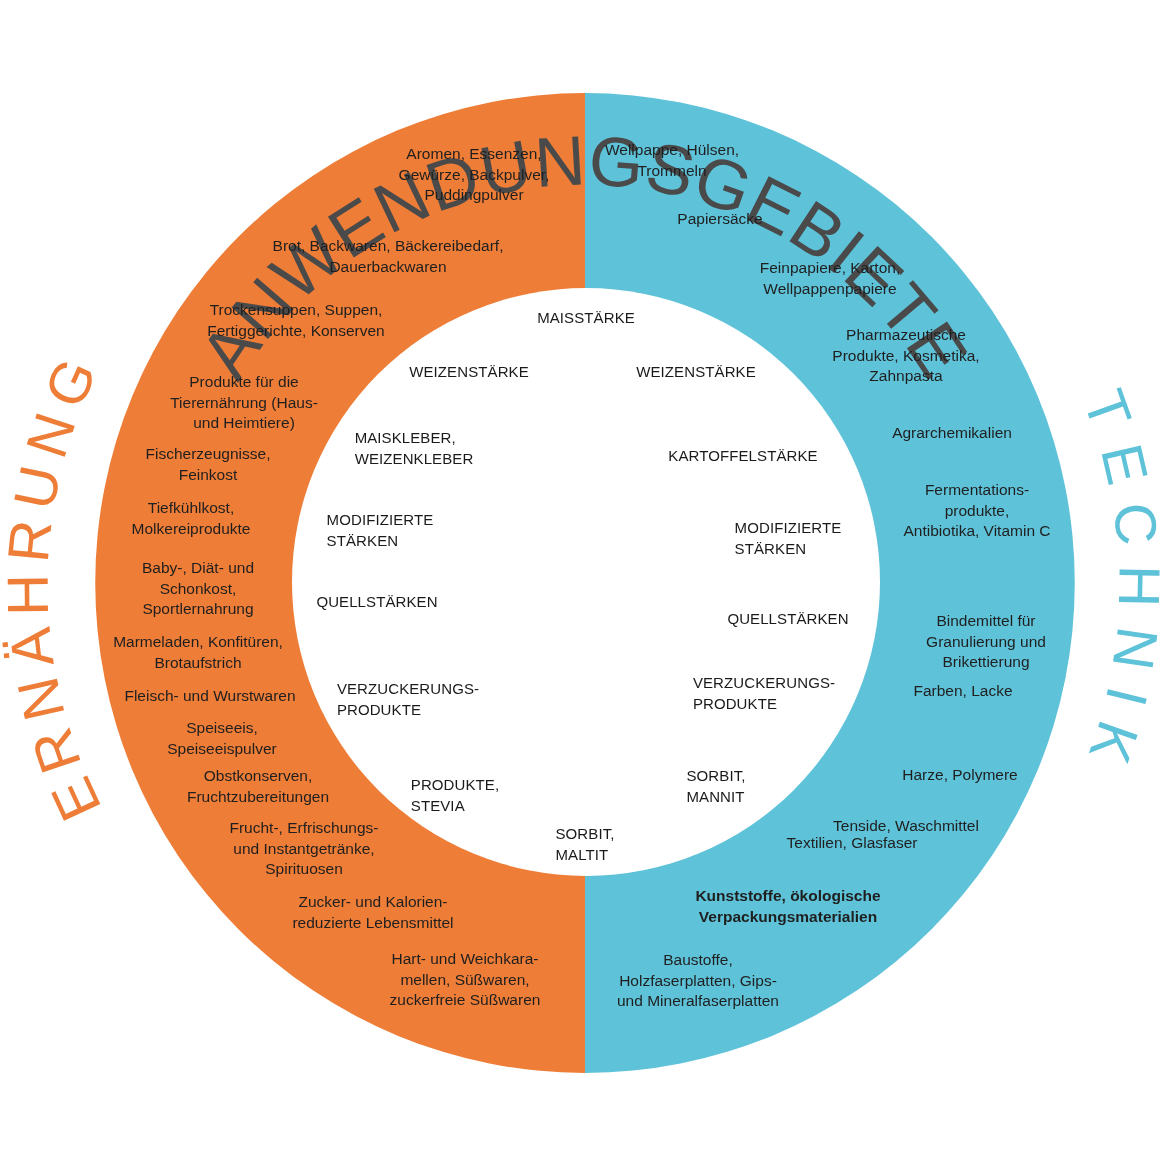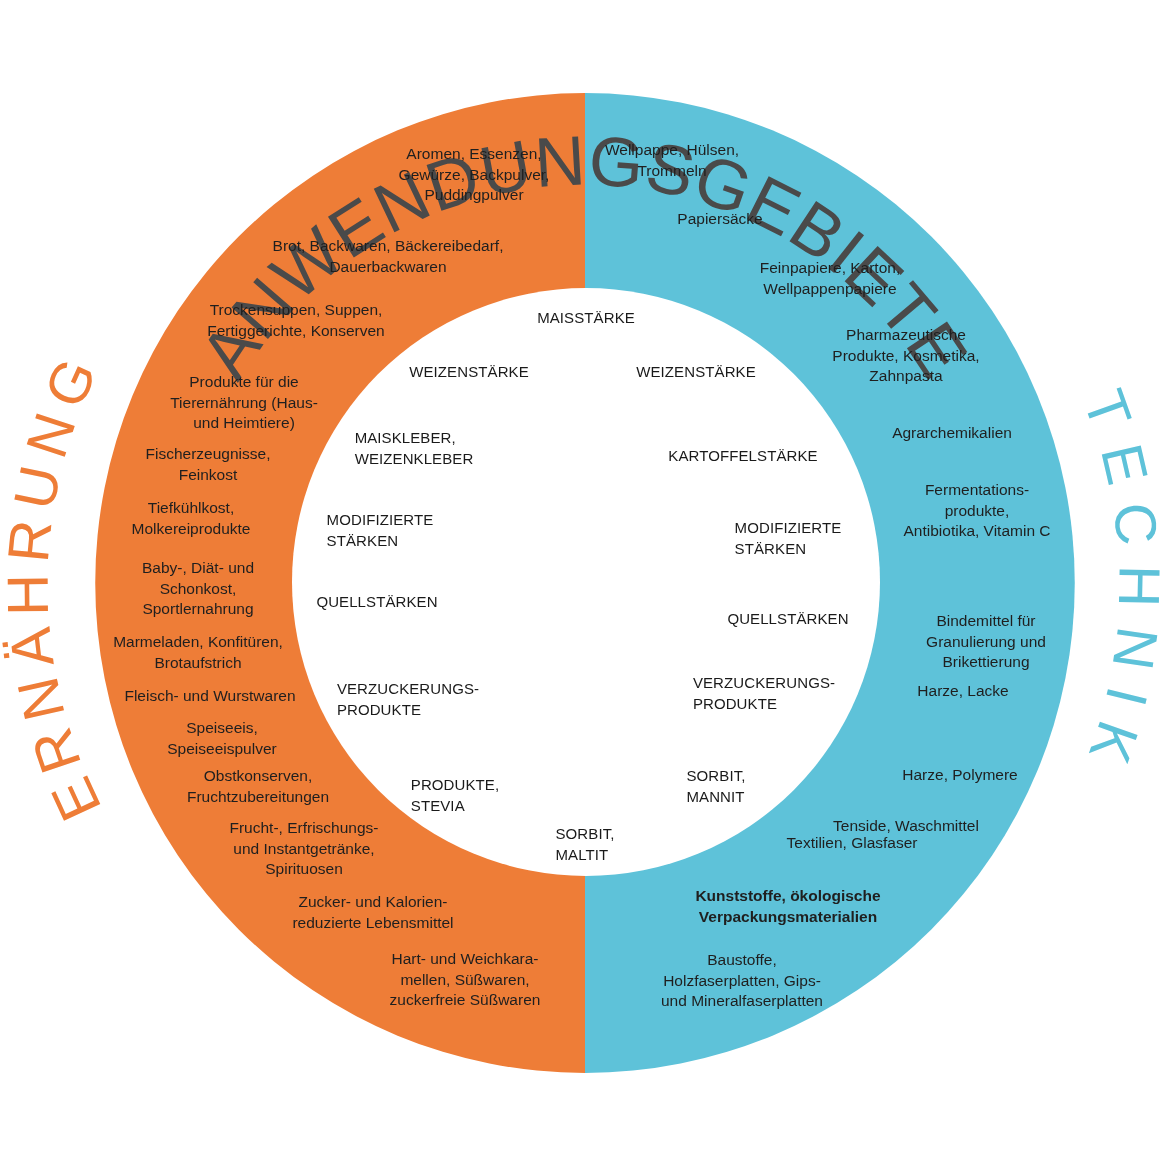--- a/index.html
+++ b/index.html
@@ -80,27 +80,27 @@
       <div class="lbl" style="left: 906px; top: 325px;">Pharmazeutische
 Produkte, Kosmetika,
 Zahnpasta</div>
       <div class="lbl" style="left: 952px; top: 423px;">Agrarchemikalien</div>
       <div class="lbl" style="left: 977px; top: 480px;">Fermentations-
 produkte,
 Antibiotika, Vitamin C</div>
       <div class="lbl" style="left: 986px; top: 579px; margin-top: 32px;">Bindemittel für
 Granulierung und
 Brikettierung</div>
-      <div class="lbl" style="left: 963px; top: 681px;">Harze, Lacke</div>
+      <div class="lbl" style="left: 963px; top: 681px;">Farben, Lacke</div>
       <div class="lbl" style="left: 960px; top: 765px; text-align: right;">Harze, Polymere</div>
       <div class="lbl" style="left: 906px; top: 784px; margin-top: 32px;">Tenside, Waschmittel</div>
       <div class="lbl" style="left: 852px; top: 833px;">Textilien, Glasfaser</div>
       <div class="lbl" style="left: 788px; top: 886px; font-weight: bold;">Kunststoffe, ökologische
 Verpackungsmaterialien</div>
-      <div class="lbl" style="left: 698px; top: 950px; margin-left: 44px;">Baustoffe,
+      <div class="lbl" style="left: 698px; top: 950px;">Baustoffe,
 Holzfaserplatten, Gips-
 und Mineralfaserplatten</div>
     </div>
   <div id="innerLabels">
       <div class="inner" style="left: 586px; top: 308px;">MAISSTÄRKE</div>
       <div class="inner" style="left: 469px; top: 362px;">WEIZENSTÄRKE</div>
       <div class="inner" style="left: 696px; top: 362px;">WEIZENSTÄRKE</div>
       <div class="inner" style="left: 414px; top: 428px;">MAISKLEBER,
 WEIZENKLEBER</div>
       <div class="inner" style="left: 743px; top: 446px;">KARTOFFELSTÄRKE</div>

